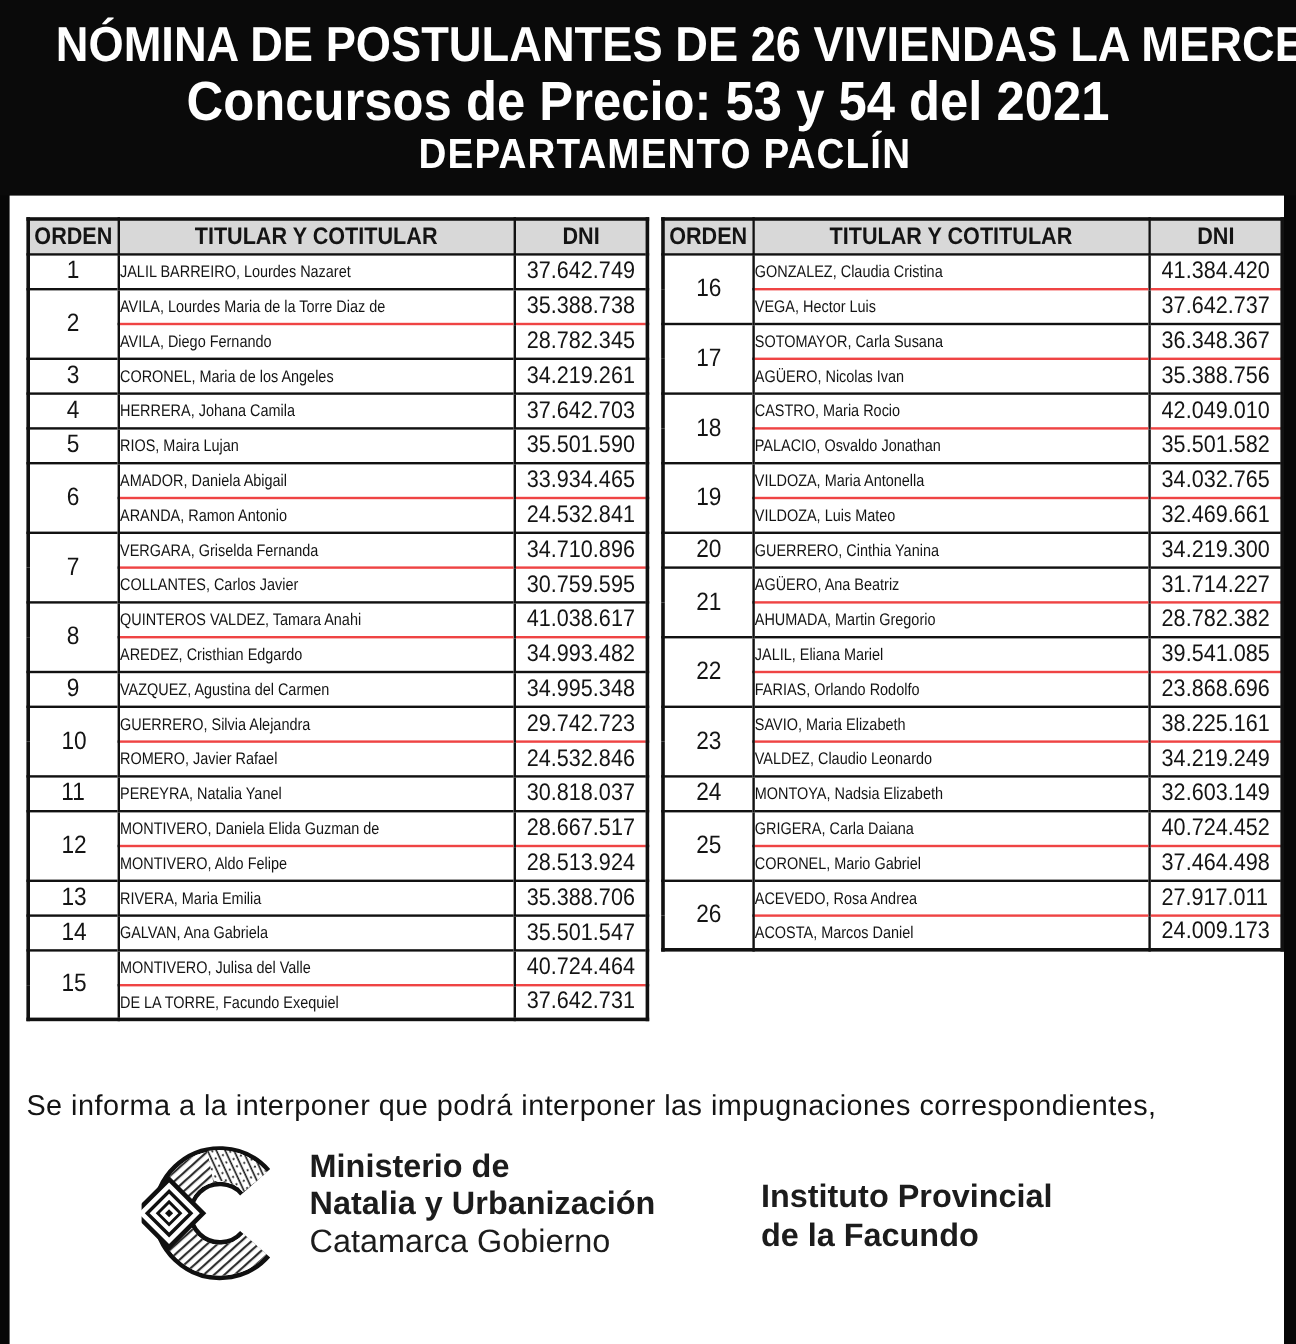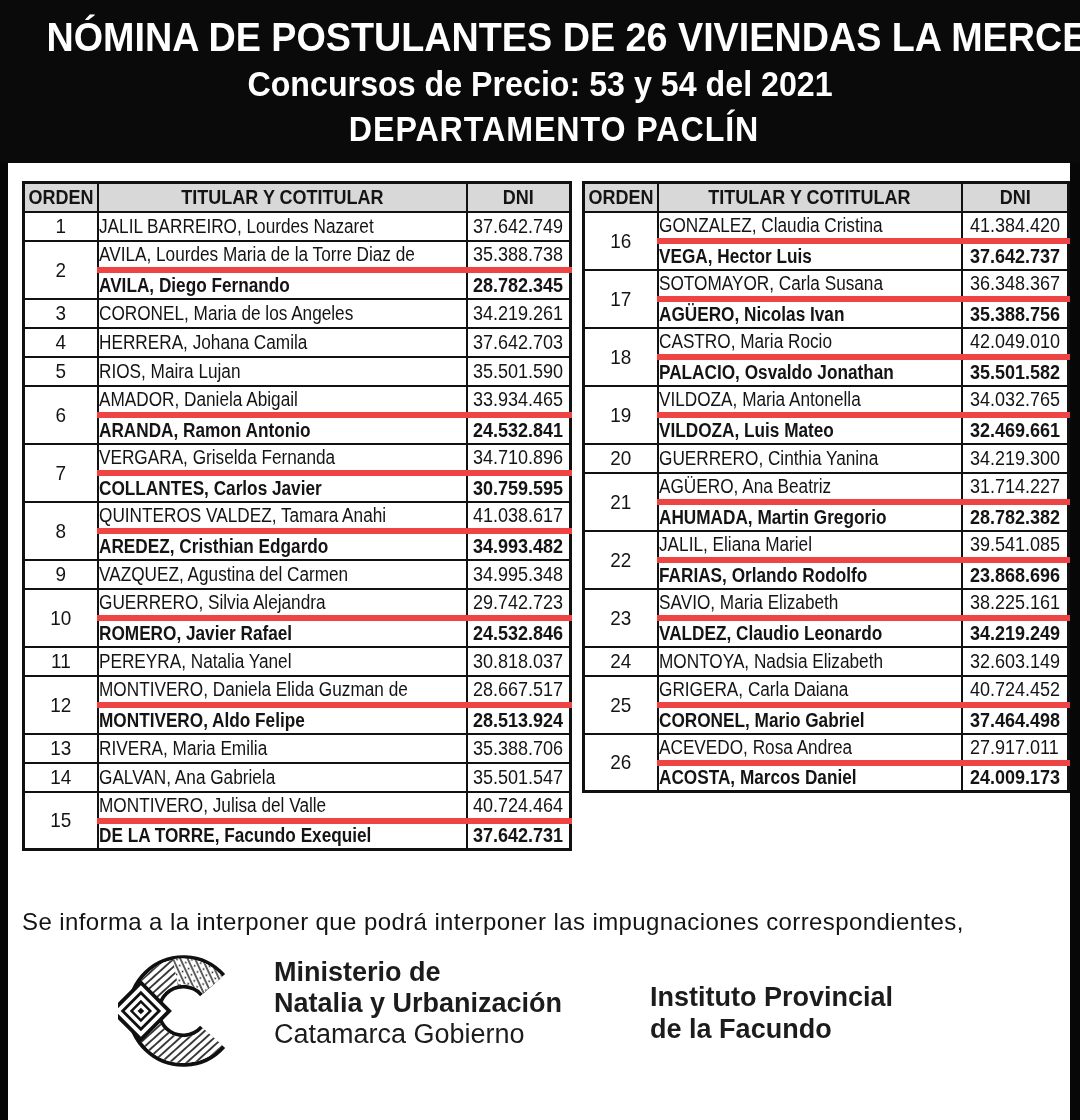--- a/index.html
+++ b/index.html
@@ -11,21 +11,21 @@
     -webkit-font-smoothing:antialiased;
   }
   .sheet{width:1080px;height:1120px;}
 
   
   .band{
     height:163px;background:#0a0a0a;color:#fff;
     text-align:center;box-sizing:border-box;padding-top:13px;
   }
   .band .t1{font-size:41px;font-weight:bold;line-height:49px;white-space:nowrap;}
-  .band .t2{font-size:35px;font-weight:bold;line-height:44px;white-space:nowrap;}
+  .band .t2{font-size:46px;font-weight:bold;line-height:44px;white-space:nowrap;}
   .band .t3{font-size:35px;font-weight:bold;line-height:46px;letter-spacing:1px;white-space:nowrap;padding-left:28px;}
 
   
   .cnd{display:inline-block;transform:scaleX(0.92);transform-origin:50% 50%;}
   .cndl{display:inline-block;transform:scaleX(0.86);transform-origin:0 50%;white-space:nowrap;}
   .cndc{display:inline-block;transform:scaleX(0.9);transform-origin:50% 50%;white-space:nowrap;}
 
   
   .page{
     margin:0 10px 0 8px;height:1060px;background:#ffffff;
@@ -41,34 +41,34 @@
   table.roster th,table.roster td{
     height:29px;padding:0;box-sizing:border-box;
     border-left:2px solid #111;border-right:2px solid #111;
     vertical-align:middle;overflow:hidden;
   }
   table.roster th{
     background:#d8d8d8;font-weight:bold;font-size:20px;text-align:center;
     border-bottom:2px solid #111;
   }
   table.roster tr.group-start td{border-top:2px solid #111;}
-  table.roster tr.sub-row td{border-top:6px solid #ef4444;font-weight:bold;}
+  table.roster tr.sub-row td{border-top:2px solid #ef4444;}
   td.orden{text-align:center;font-size:21px;}
-  td.name{text-align:left;padding-left:6px;font-size:20px;}
+  td.name{text-align:left;padding-left:6px;font-size:14px;}
   td.dni{text-align:center;font-size:20px;}
 
   
   .notice{margin-top:7px;font-size:24px;line-height:30px;letter-spacing:0.4px;color:#141414;}
   .notice div{white-space:nowrap;}
 
   
   .footer{display:flex;align-items:flex-start;margin-top:16px;}
   .ministry{display:flex;align-items:flex-start;margin-left:96px;}
   .ministry svg{display:block;}
-  .mtext{margin-left:32px;margin-top:4px;font-size:27px;line-height:31px;color:#1c1c1c;}
+  .mtext{margin-left:16px;margin-top:4px;font-size:27px;line-height:31px;color:#1c1c1c;}
   .mtext .b{font-weight:bold;}
   .mtext .r{font-weight:normal;}
   .institute{margin-left:88px;margin-top:28px;font-size:27px;line-height:32px;font-weight:bold;color:#1c1c1c;}
 </style>
 </head>
 <body>
 
 <div class="sheet">
 
   <header class="band">

